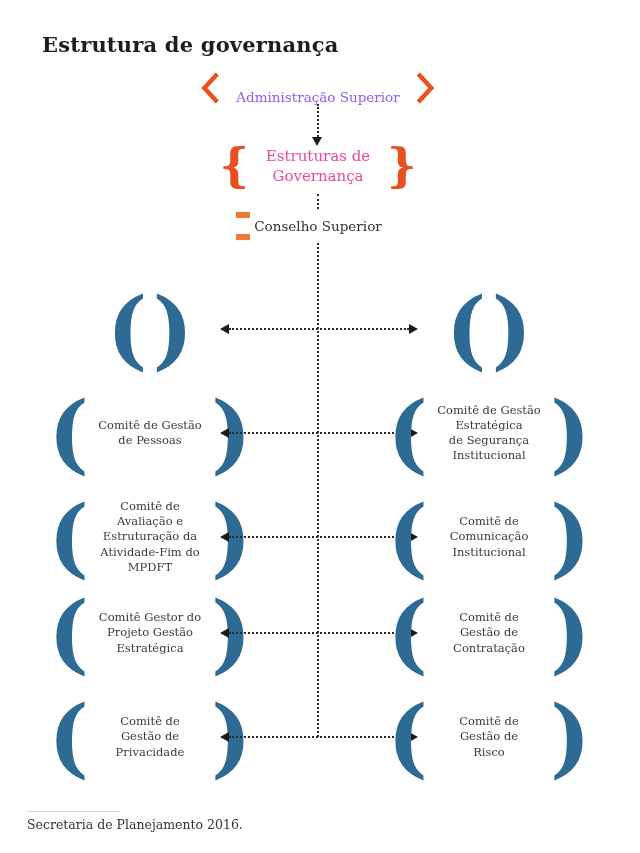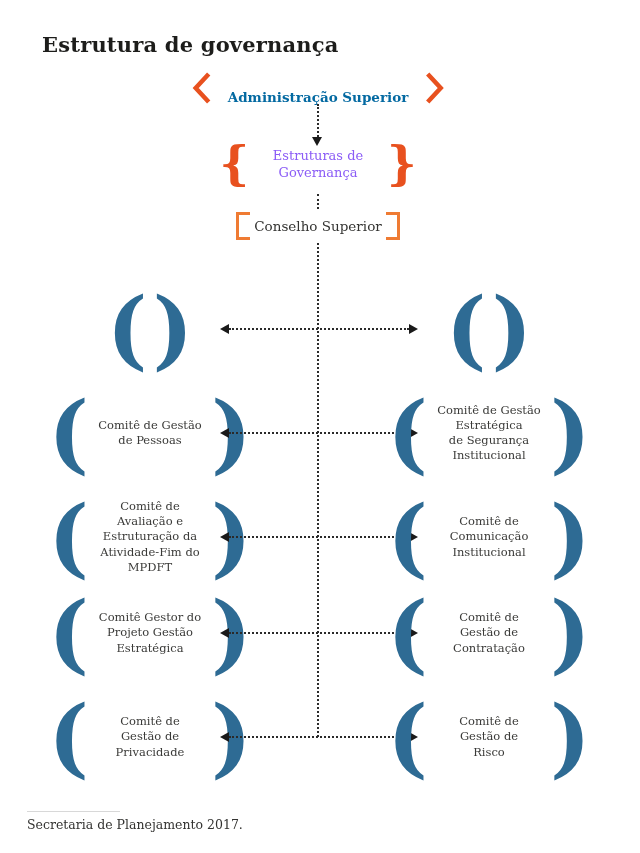--- a/index.html
+++ b/index.html
@@ -10,21 +10,21 @@
   
   .page-title{
     position:absolute;left:30px;top:20px;margin:12px;
     font-size:21px;font-weight:bold;color:#1d1d1b;letter-spacing:.2px;
   }
   
   .admin-node{
     position:absolute;left:318px;top:70px;transform:translateX(-50%);
     display:flex;align-items:center;gap:16px;
   }
-  .admin-label{font-size:13.5px;font-weight:bold;color:#0369a1;white-space:nowrap;margin-top:19px;}
+  .admin-label{font-size:13.5px;font-weight:normal;color:#8b5cf6;white-space:nowrap;margin-top:19px;}
   .chev{display:block;}
   
   .v-dots{position:absolute;width:0;border-left:2px dotted #2b2b2b;}
   .v1{left:317px;top:104px;height:33px;}
   .v2{left:317px;top:194px;height:15px;}
   .spine{left:317px;top:243px;height:494px;}
   .head-down{
     position:absolute;left:312px;top:137px;width:0;height:0;
     border-left:5px solid transparent;border-right:5px solid transparent;
     border-top:9px solid #1a1a1a;
@@ -32,27 +32,27 @@
   
   .gov-node{
     position:absolute;left:318px;top:146px;transform:translateX(-50%);
     display:flex;align-items:center;gap:9px;
   }
   .brace{
     font-size:46px;line-height:.8;font-weight:bold;color:#e8511f;
     font-family:"DejaVu Serif","Liberation Serif",serif;
   }
   .gov-label{
-    font-size:13px;line-height:1.35;text-align:center;white-space:pre-line;color:#8b5cf6;
+    font-size:15px;line-height:1.35;text-align:center;white-space:pre-line;color:#ec4899;
     min-width:120px;
   }
   
   .council{
     position:absolute;left:318px;top:212px;transform:translateX(-50%);
-    display:flex;align-items:stretch;width:164px;height:28px;
+    display:flex;align-items:stretch;width:164px;height:28px;flex-direction:column;
   }
   .bracket{width:11px;}
   .bracket-l{border-left:3px solid #ef7b33;border-top:3px solid #ef7b33;border-bottom:3px solid #ef7b33;}
   .bracket-r{border-right:3px solid #ef7b33;border-top:3px solid #ef7b33;border-bottom:3px solid #ef7b33;}
   .council-label{
     flex:1;display:flex;align-items:center;justify-content:center;
     font-size:13.5px;color:#343432;white-space:nowrap;
   }
   
   .committee{
@@ -205,15 +205,15 @@
   </div>
   <div class="committee" style="left:489px;top:737px">
     <span class="paren">(</span>
     <span class="c-label">Comitê de
 Gestão de
 Risco</span>
     <span class="paren">)</span>
   </div>
 
   <div class="footer-rule"></div>
-  <div class="footer-source">Secretaria de Planejamento 2017.</div>
+  <div class="footer-source">Secretaria de Planejamento 2016.</div>
 
 </div>
 
 </body></html>

